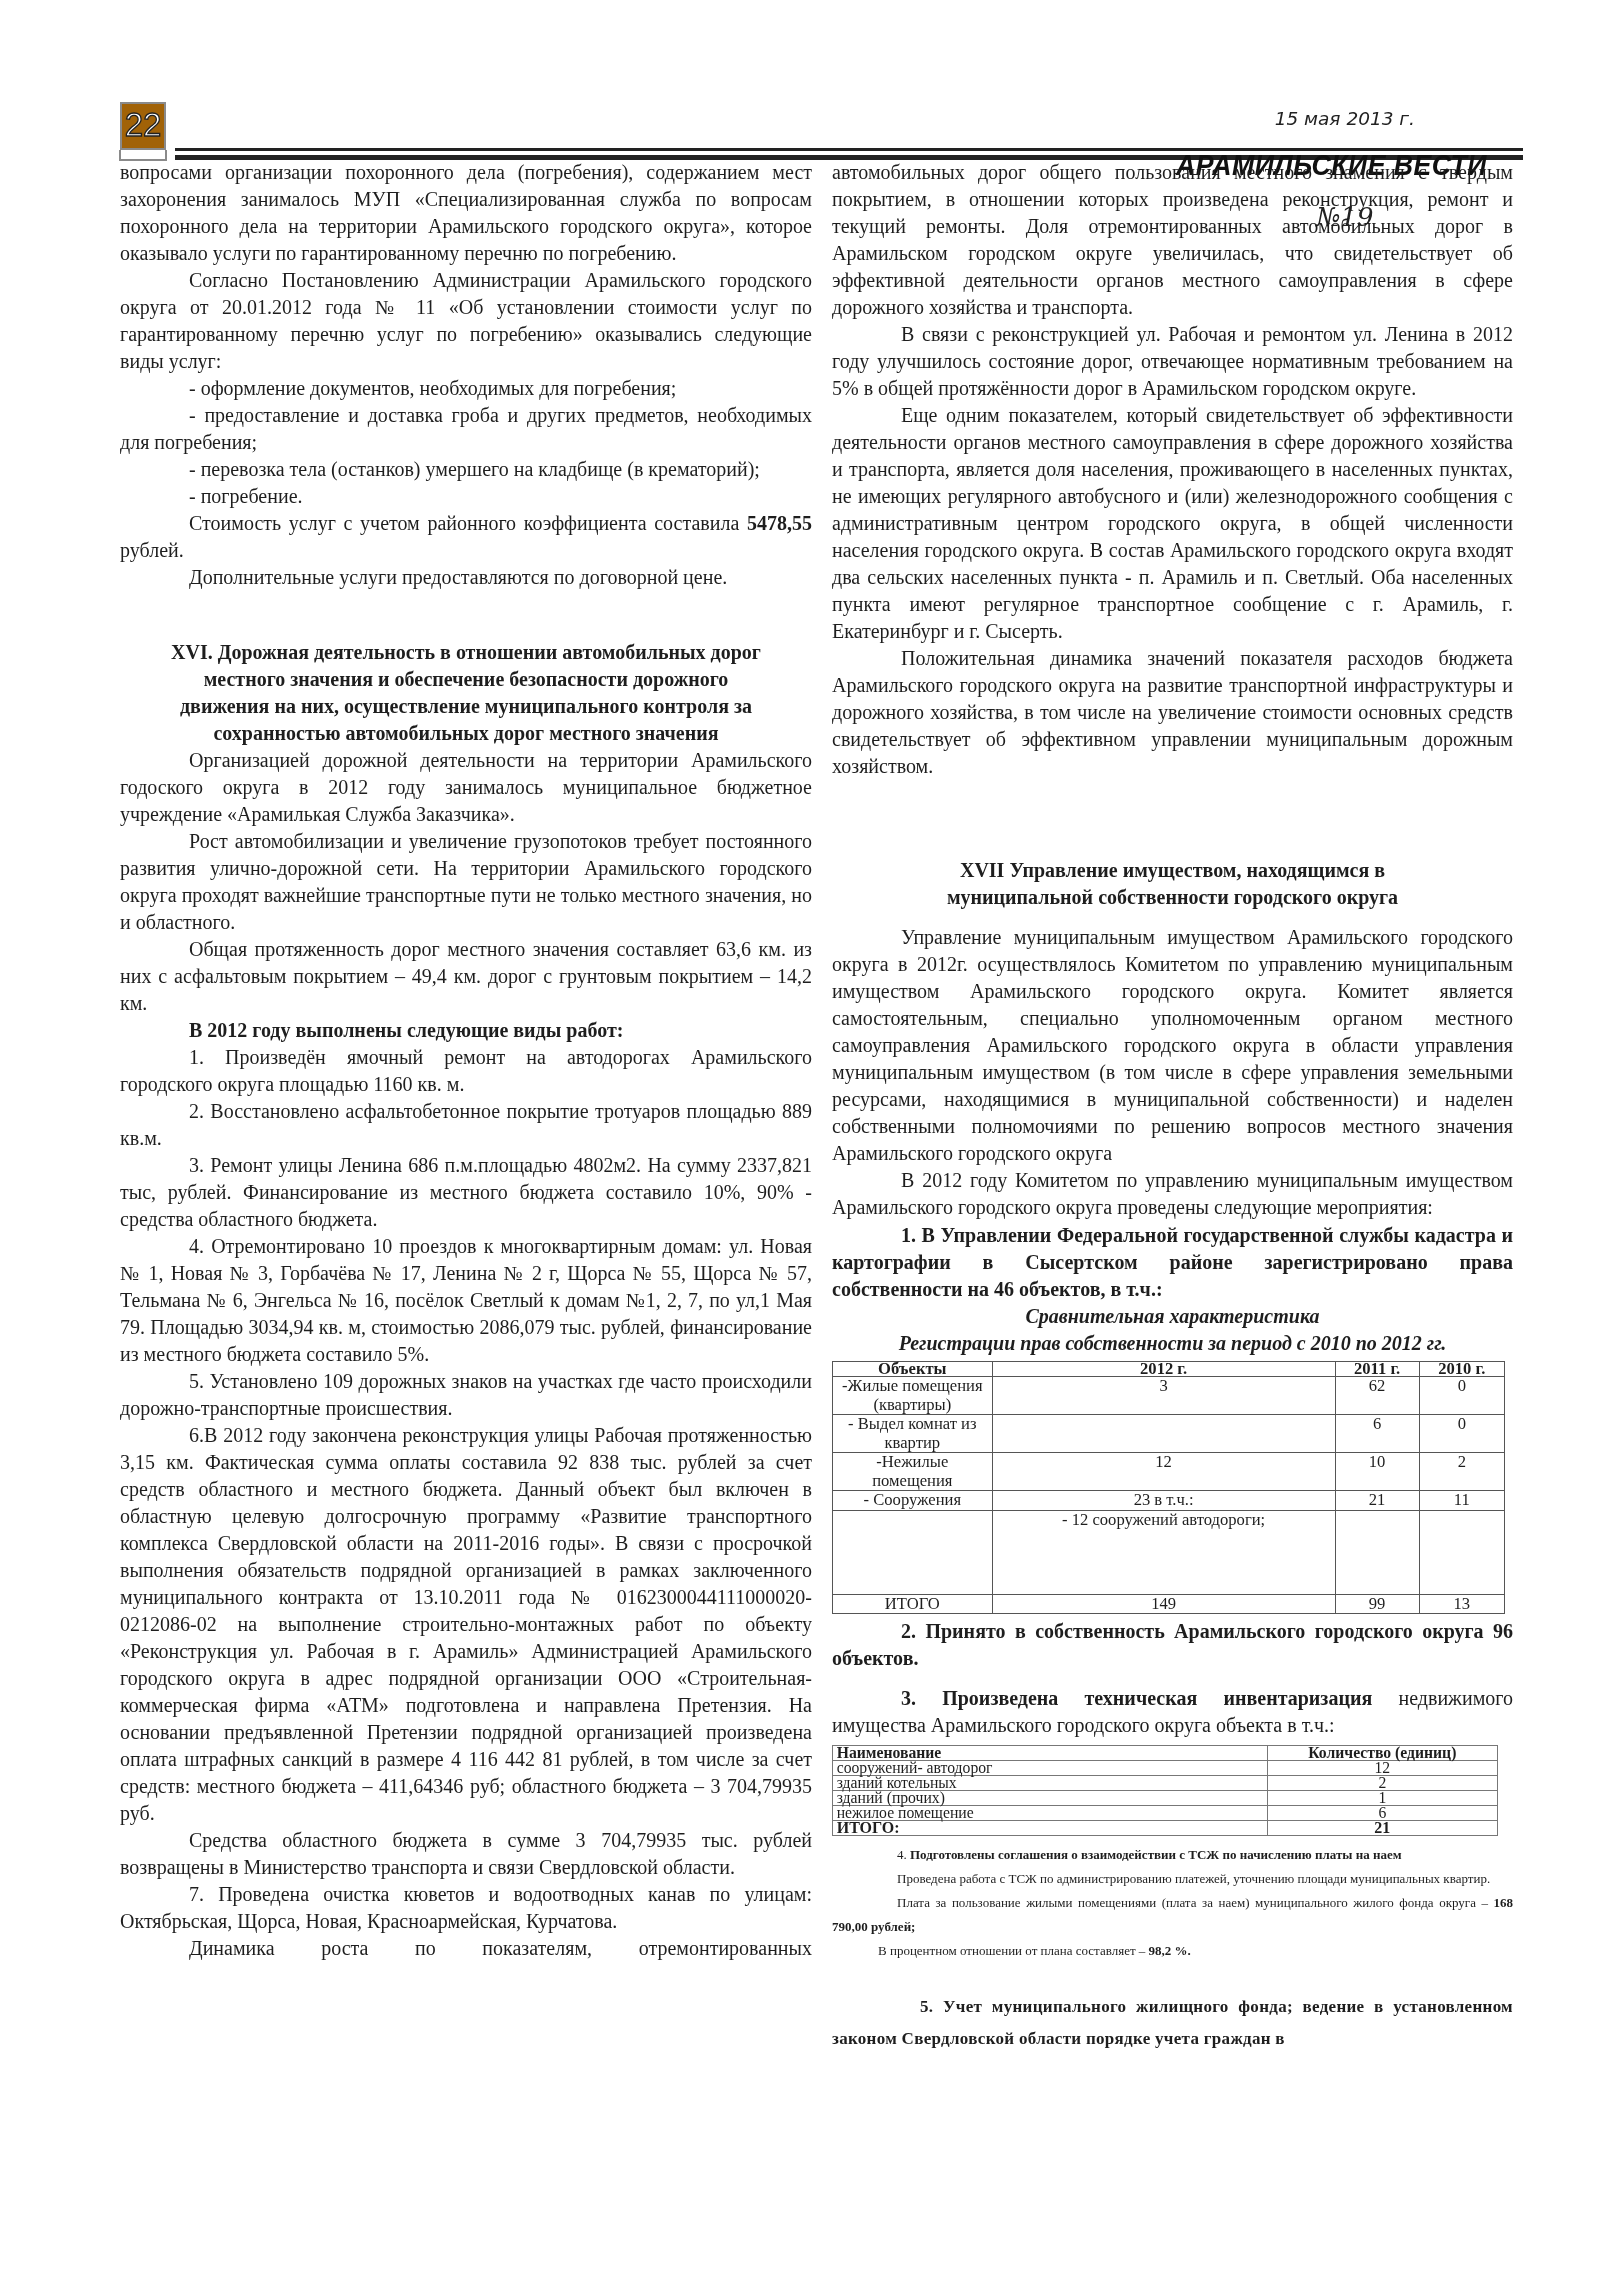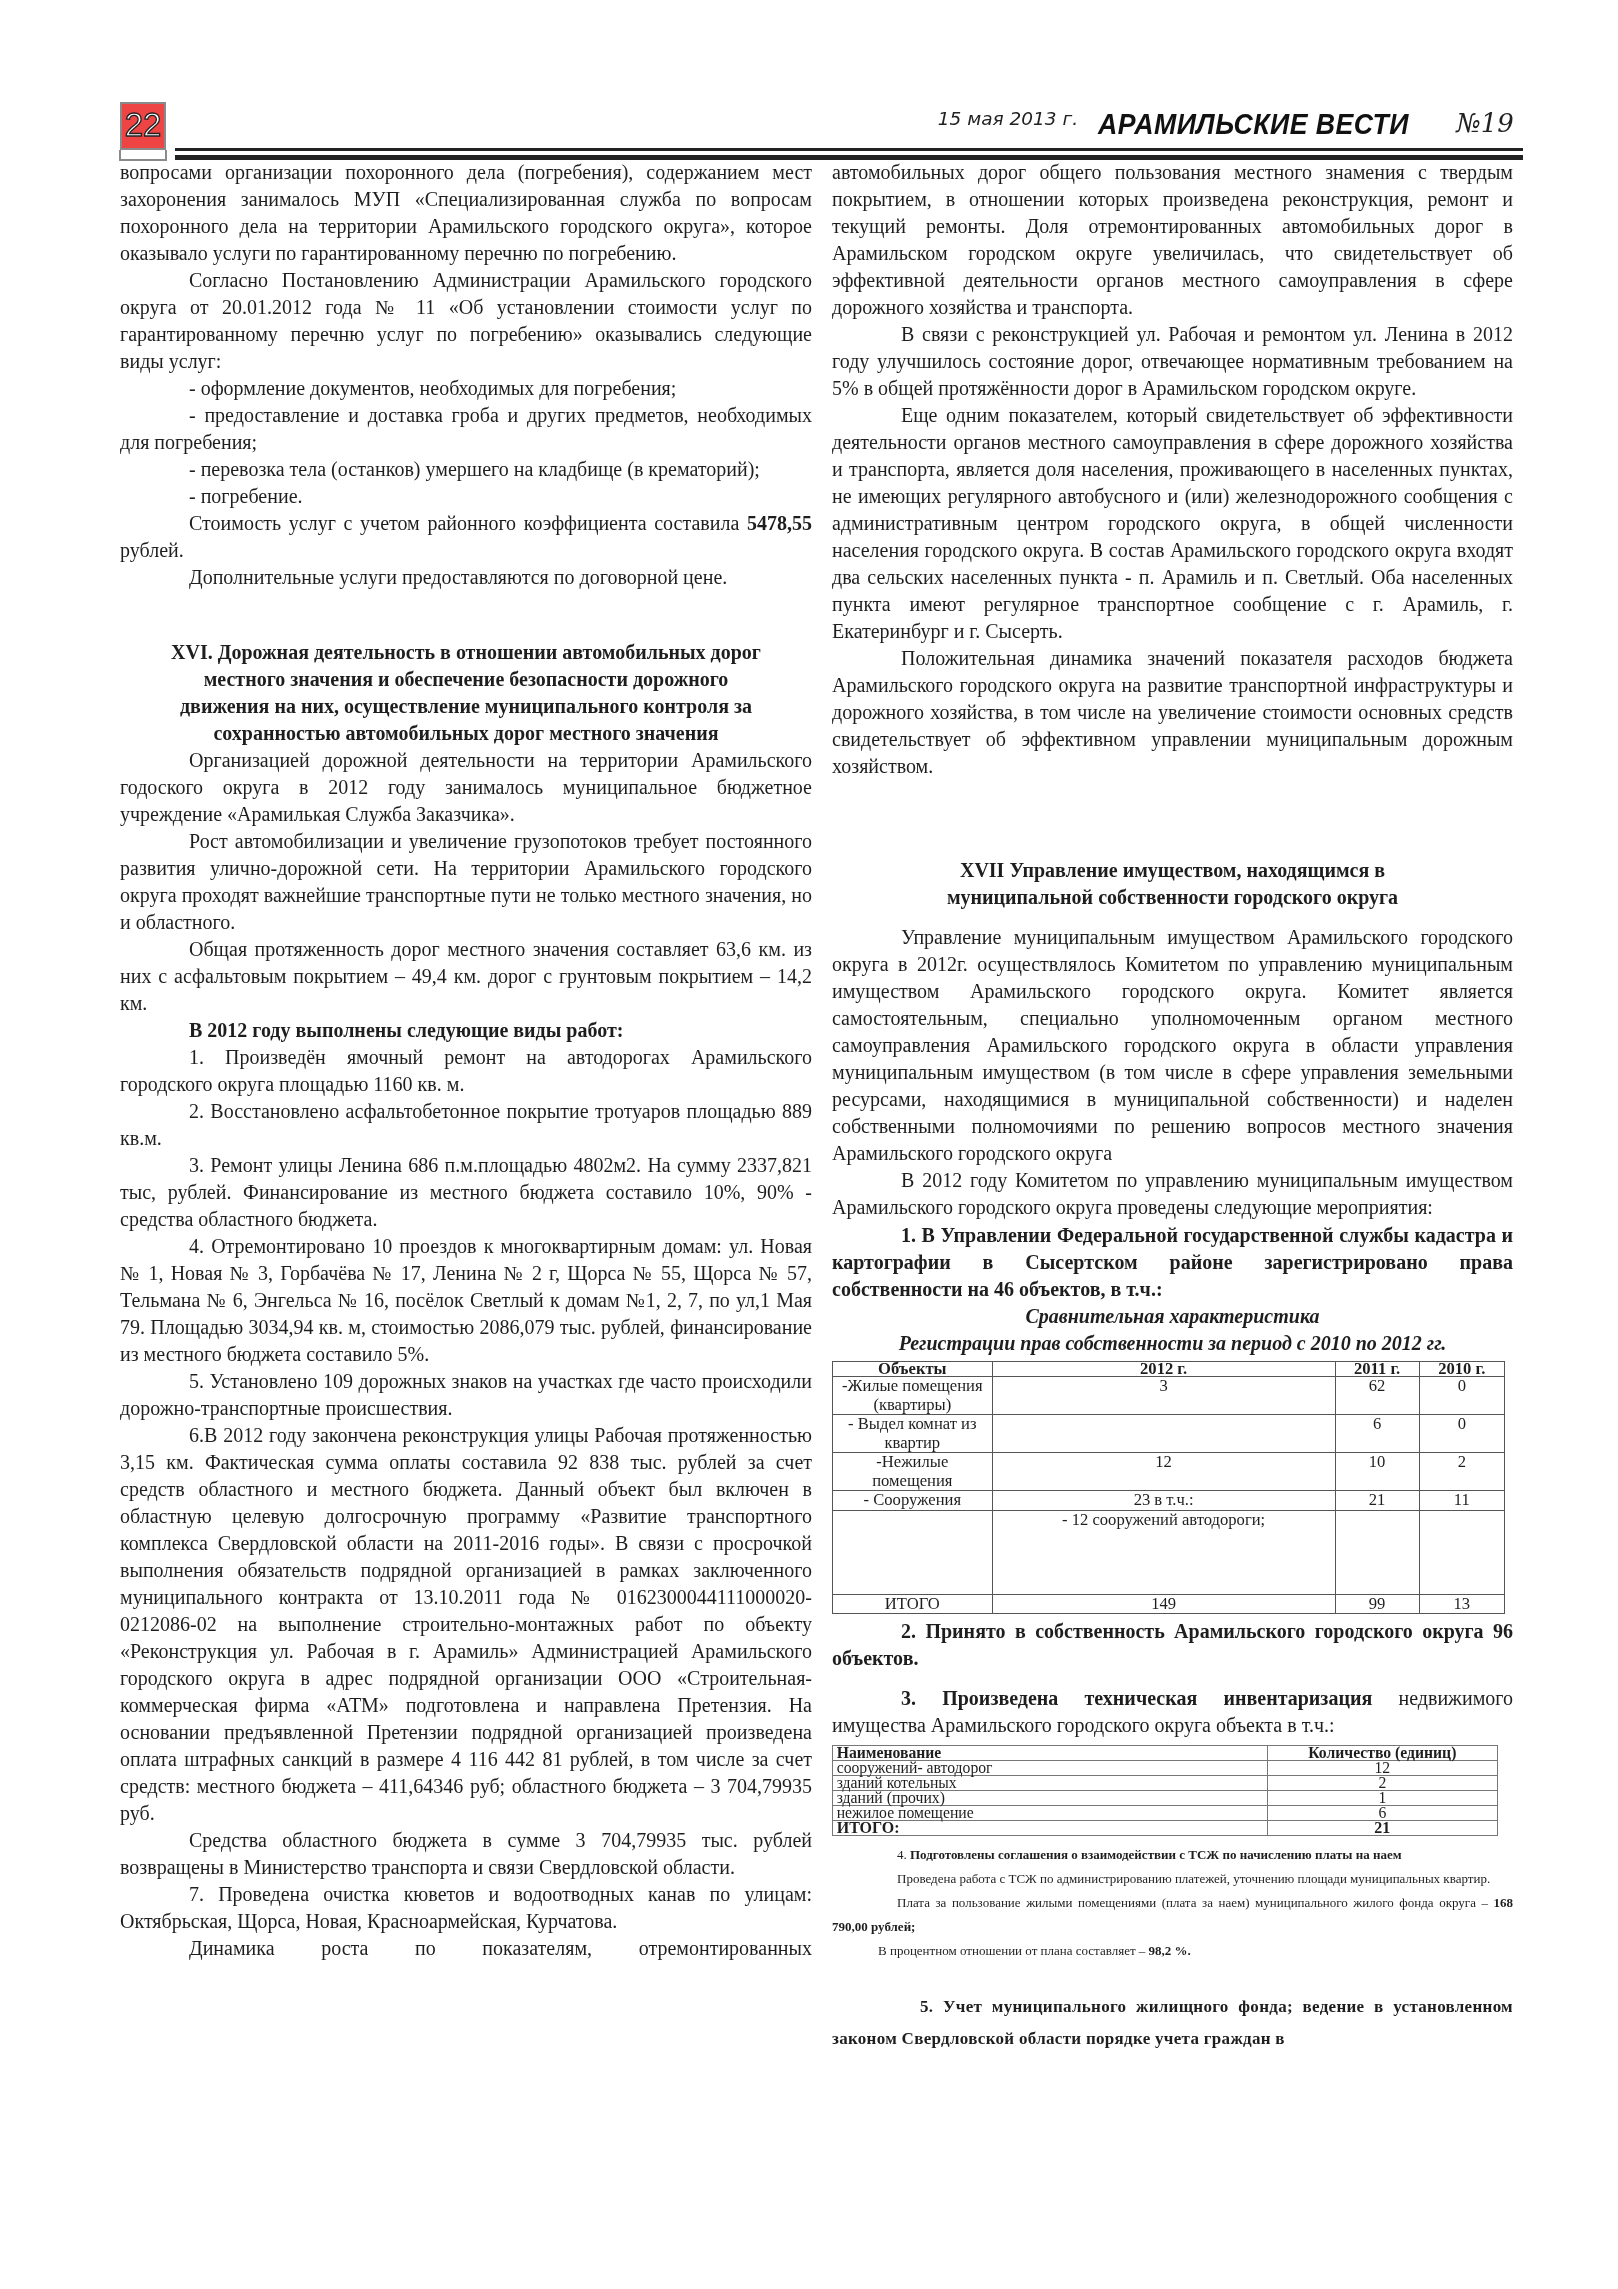--- a/index.html
+++ b/index.html
@@ -4,28 +4,28 @@
 <style>
   html, body { margin: 0; padding: 0; background: #ffffff; }
   body {
     width: 1619px; height: 2290px; position: relative; overflow: hidden;
     font-family: "Liberation Serif", "DejaVu Serif", serif;
     color: #1e1e1e;
   }
   .header { position: absolute; left: 120px; top: 102px; width: 1403px; height: 55px; }
   .page-num {
     position: absolute; left: 0; top: 0; width: 42px; height: 44px;
-    border: 2.8px solid #8a8a8a; background: #ef4444;
+    border: 2.8px solid #8a8a8a; background: #a16207;
     font-family: "Liberation Sans", sans-serif; font-size: 33px; line-height: 42px;
     text-align: center; color: #fff; -webkit-text-stroke: 1.3px #222;
   }
   .page-num::after { content: ""; position: absolute; left: -2.8px; right: -2.8px; bottom: -13px; height: 9.2px; border: 2.8px solid #8a8a8a; border-top: none; }
   .rule { position: absolute; left: 55px; right: 0; top: 46px; height: 2.8px; background: #222; }
   .rule2 { position: absolute; left: 55px; right: 0; top: 53px; height: 4.6px; background: #222; }
-  .hdr-right { position: absolute; right: 9.2px; top: 5.5px; display: flex; align-items: flex-start; gap: 20px; }
+  .hdr-right { position: absolute; right: 9.2px; top: 5.5px; display: flex; align-items: center; gap: 20px; flex-direction: column; }
   .hdr-date { font-family: "DejaVu Sans", sans-serif; font-style: italic; font-size: 18.5px; color: #222; }
   .hdr-title { font-family: "Liberation Sans", sans-serif; font-weight: bold; font-style: italic; font-size: 29px; letter-spacing: 0.5px; color: #111; transform: scaleX(0.92); transform-origin: left; }
   .hdr-issue { font-family: "DejaVu Serif", serif; font-style: italic; font-size: 26px; color: #222; }
 
   .col { position: absolute; top: 159px; font-size: 20px; line-height: 27px; text-align: justify; }
   .col-left { left: 120px; width: 692px; }
   .col-right { left: 832px; width: 681px; }
   p { margin: 0; text-indent: 69px; }
   p.noindent { text-indent: 0; }
   .section-title { font-weight: bold; text-align: center; text-indent: 0; margin: 20px 0 0 0; line-height: 27px; }

